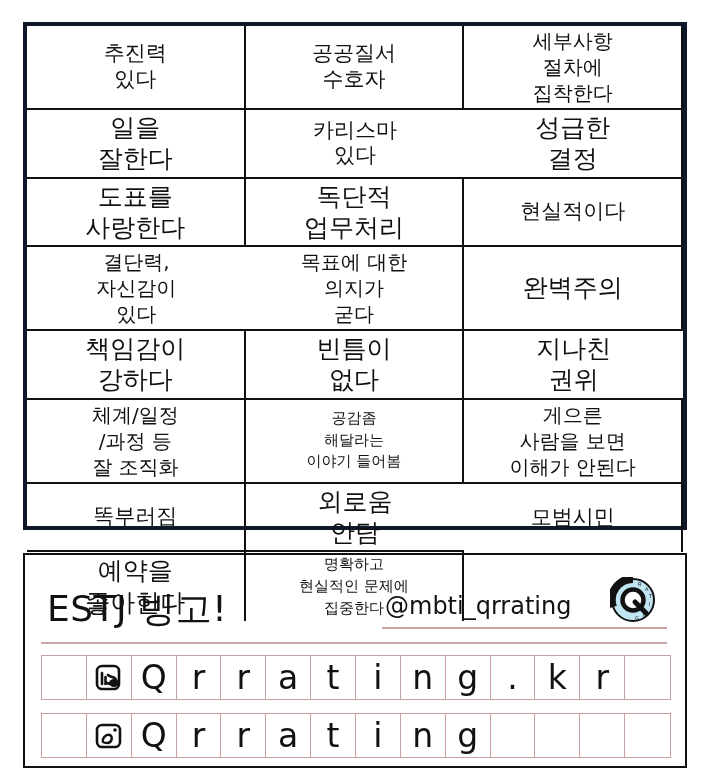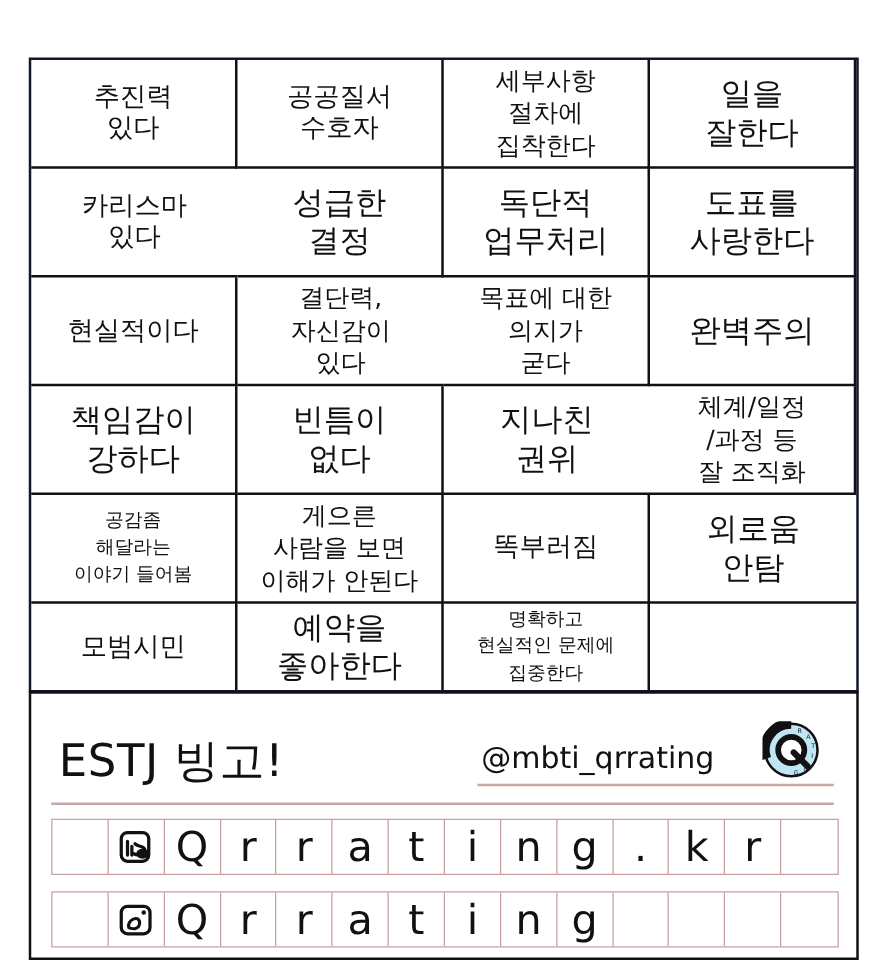--- a/index.html
+++ b/index.html
@@ -1,21 +1,21 @@
 <!DOCTYPE html>
 <html><head>
 <meta charset="utf-8">
 <style>
   html, body { margin: 0; padding: 0; background: #ffffff; }
   body { width: 709px; height: 782px; position: relative; overflow: hidden;
          font-family: "DejaVu Sans", "Liberation Sans", sans-serif; color: #111; }
 
   .bingo { position: absolute; left: 23px; top: 22px; width: 664px; height: 508px;
-           display: grid; grid-template-columns: repeat(4, 1fr); grid-template-rows: repeat(5, 1fr);
-           border: 2px solid #0f172a; box-sizing: border-box; margin-top: 24px; }
+           display: grid; grid-template-columns: repeat(3, 1fr); grid-template-rows: repeat(5, 1fr);
+           border: 4px solid #0f172a; box-sizing: border-box; }
   .cell { border-right: 2px solid #111; border-bottom: 2px solid #111; display: flex;
           align-items: center; justify-content: center; text-align: center;
           white-space: pre-line; line-height: 1.22; padding: 2px; box-sizing: border-box; }
   .cell:nth-child(5n) { border-right: none; }
   .cell:nth-child(n+21) { border-bottom: none; }
   .fs-l { font-size: 25px; line-height: 1.25; }
   .fs-m { font-size: 21px; }
   .fs-s { font-size: 20px; line-height: 1.3; }
   .fs-xs { font-size: 15px; line-height: 1.45; }
   .fs-xl { font-size: 38px; letter-spacing: 1px; }
@@ -47,24 +47,24 @@
 수호자</div>
     <div class="cell fs-s">세부사항
 절차에
 집착한다</div>
     <div class="cell fs-l">일을
 잘한다</div>
     <div class="cell fs-m">카리스마
 있다</div>
     <div class="cell fs-l">성급한
 결정</div>
+    <div class="cell fs-l">도표를
+사랑한다</div>
     <div class="cell fs-l">독단적
 업무처리</div>
-    <div class="cell fs-l">도표를
-사랑한다</div>
     <div class="cell fs-m">현실적이다</div>
     <div class="cell fs-s">결단력,
 자신감이
 있다</div>
     <div class="cell fs-s">목표에 대한
 의지가
 굳다</div>
     <div class="cell fs-l">완벽주의</div>
     <div class="cell fs-l">책임감이
 강하다</div>

